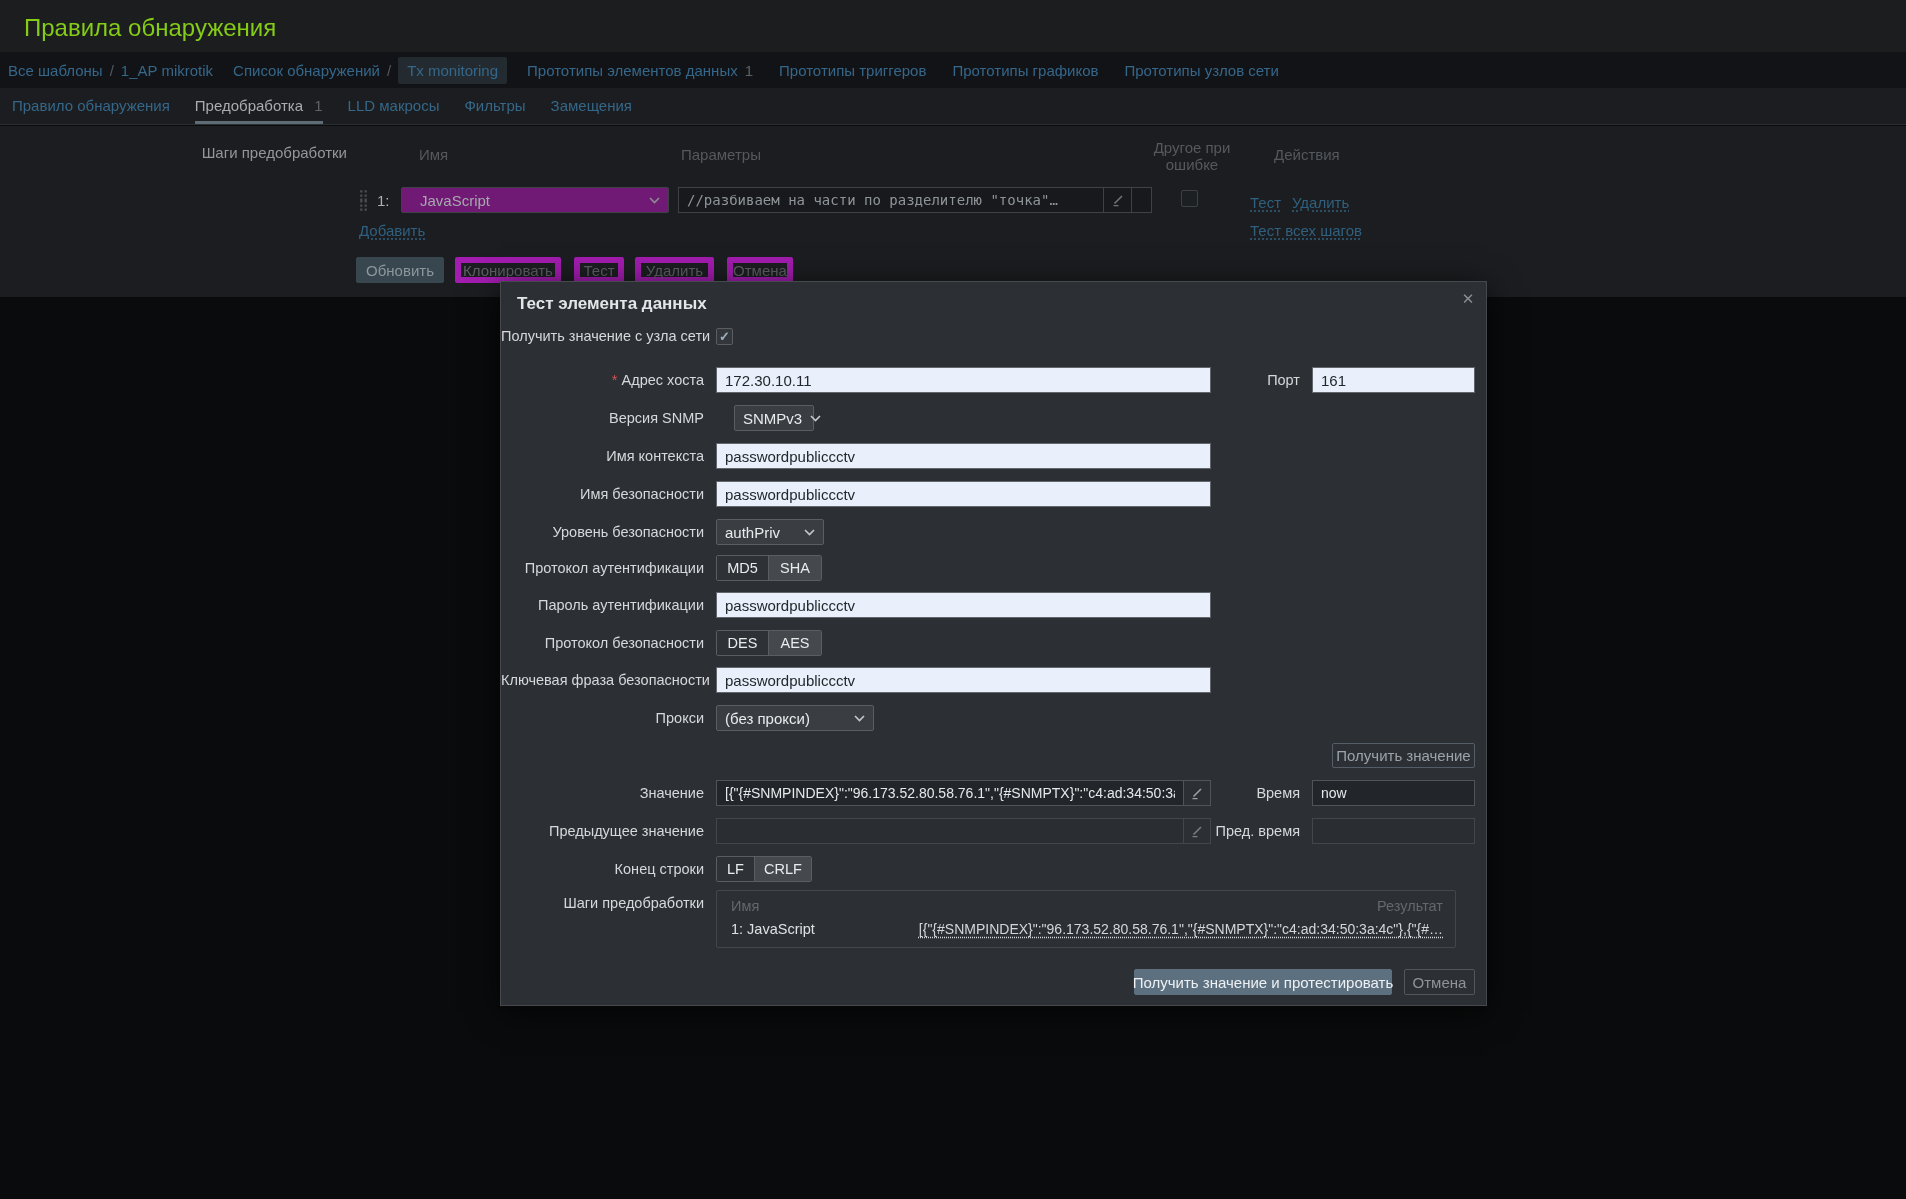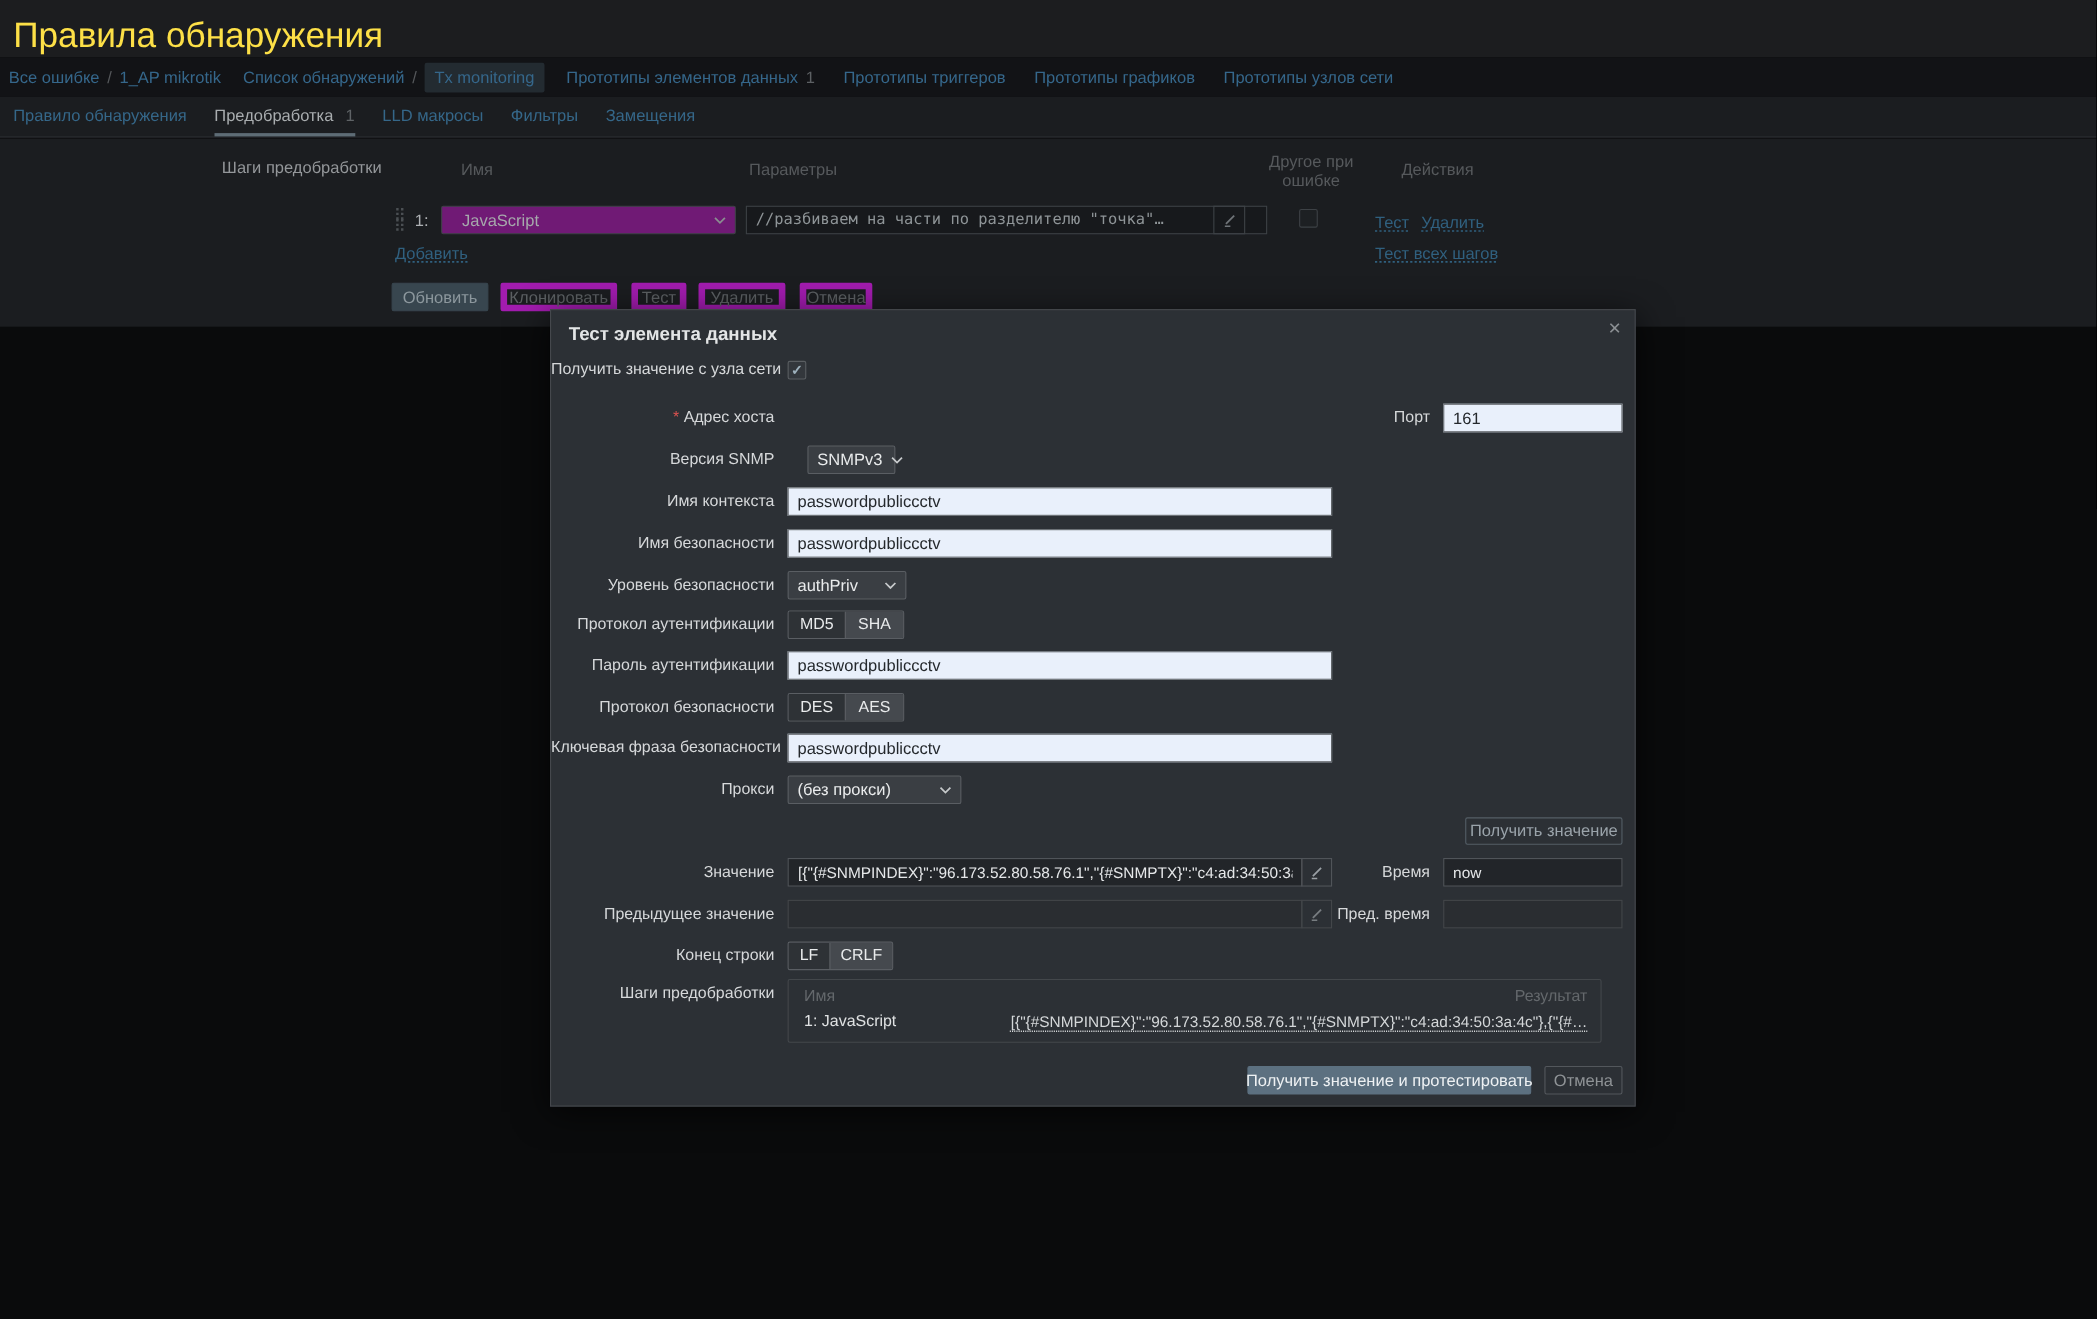--- a/index.html
+++ b/index.html
@@ -2,21 +2,21 @@
 <html><head>
 <meta charset="utf-8">
 <style>
   html,body{margin:0;padding:0;background:#000;}
   .screen{position:relative;width:1906px;height:1199px;background:#0a0b0c;overflow:hidden;
           font-family:"Liberation Sans",sans-serif;-webkit-font-smoothing:antialiased;}
   .abs{position:absolute;}
 
   
   .titlebar{position:absolute;left:0;top:0;width:100%;height:52px;background:#1c1d1f;}
-  .page-title{padding:14px 0 0 12px;font-size:32px;color:#fde047;white-space:nowrap;}
+  .page-title{padding:14px 0 0 12px;font-size:24px;color:#84cc16;white-space:nowrap;margin-left:12px;}
   .crumbbar{position:absolute;left:0;top:52px;width:100%;height:36px;background:#121316;
             display:flex;align-items:center;padding-left:8px;box-sizing:border-box;}
   .tabsbar{position:absolute;left:0;top:88px;width:100%;height:37px;background:#1b1d20;
            border-bottom:1px solid #2c2f32;display:flex;align-items:flex-end;padding-left:12px;box-sizing:border-box;}
   .formband{position:absolute;left:0;top:126px;width:100%;height:171px;background:#1b1d20;}
 
   .crumb-link{color:#35678b;font-size:15px;text-decoration:none;cursor:pointer;white-space:nowrap;}
   .crumb-sep{color:#55585b;font-size:15px;margin:0 7px;}
   .chip{background:#232b31;padding:5px 9px;border-radius:2px;}
   .gap-l{margin-left:20px;}
@@ -95,21 +95,21 @@
 </head>
 <body>
 
 <div class="screen">
 
   <div class="titlebar">
     <div class="page-title">Правила обнаружения</div>
   </div>
 
   <div class="crumbbar">
-    <a class="crumb-link">Все ошибке</a>
+    <a class="crumb-link">Все шаблоны</a>
     <span class="crumb-sep">/</span>
     <a class="crumb-link">1_AP mikrotik</a>
     <a class="crumb-link gap-l">Список обнаружений</a>
     <span class="crumb-sep">/</span>
     <a class="crumb-link chip">Tx monitoring</a>
     <a class="crumb-link gap-l">Прототипы элементов данных</a>
     <span class="crumb-count">1</span>
     <a class="crumb-link gap-m">Прототипы триггеров</a>
     <a class="crumb-link gap-m">Прототипы графиков</a>
     <a class="crumb-link gap-m">Прототипы узлов сети</a>
@@ -177,20 +177,21 @@
     <div class="abs close-x" style="right:8px;top:7px;">✕</div>
 
     <div class="mlabel" style="top:42px;line-height:24px;">Получить значение с узла сети</div>
     <div class="abs cbox cbox-m" style="left:215px;top:46px;">
       <span>✓</span>
     </div>
 
     <div class="mlabel" style="top:85px;">
       <span class="req">*</span><span>Адрес хоста</span>
     </div>
+    <input class="abs win" style="left: 215px; top: 85px; width: 495px;" value="172.30.10.11">
     <div class="mlabel2" style="left:711px;top:85px;width:88px;">Порт</div>
     <input class="abs win" style="left: 811px; top: 85px; width: 163px;" value="161">
 
     <div class="mlabel" style="top:123px;">Версия SNMP</div>
     <div class="abs dselect dselect-m" style="left:215px;top:123px;width:80px;margin-left:18px;">
       <span>SNMPv3</span>
       <svg class="chev" width="11" height="7" viewBox="0 0 11 7">
           <path d="M1 1 L5.5 5.5 L10 1" fill="none" stroke="#c6c9cb" stroke-width="1.6"></path>
         </svg>
     </div>

